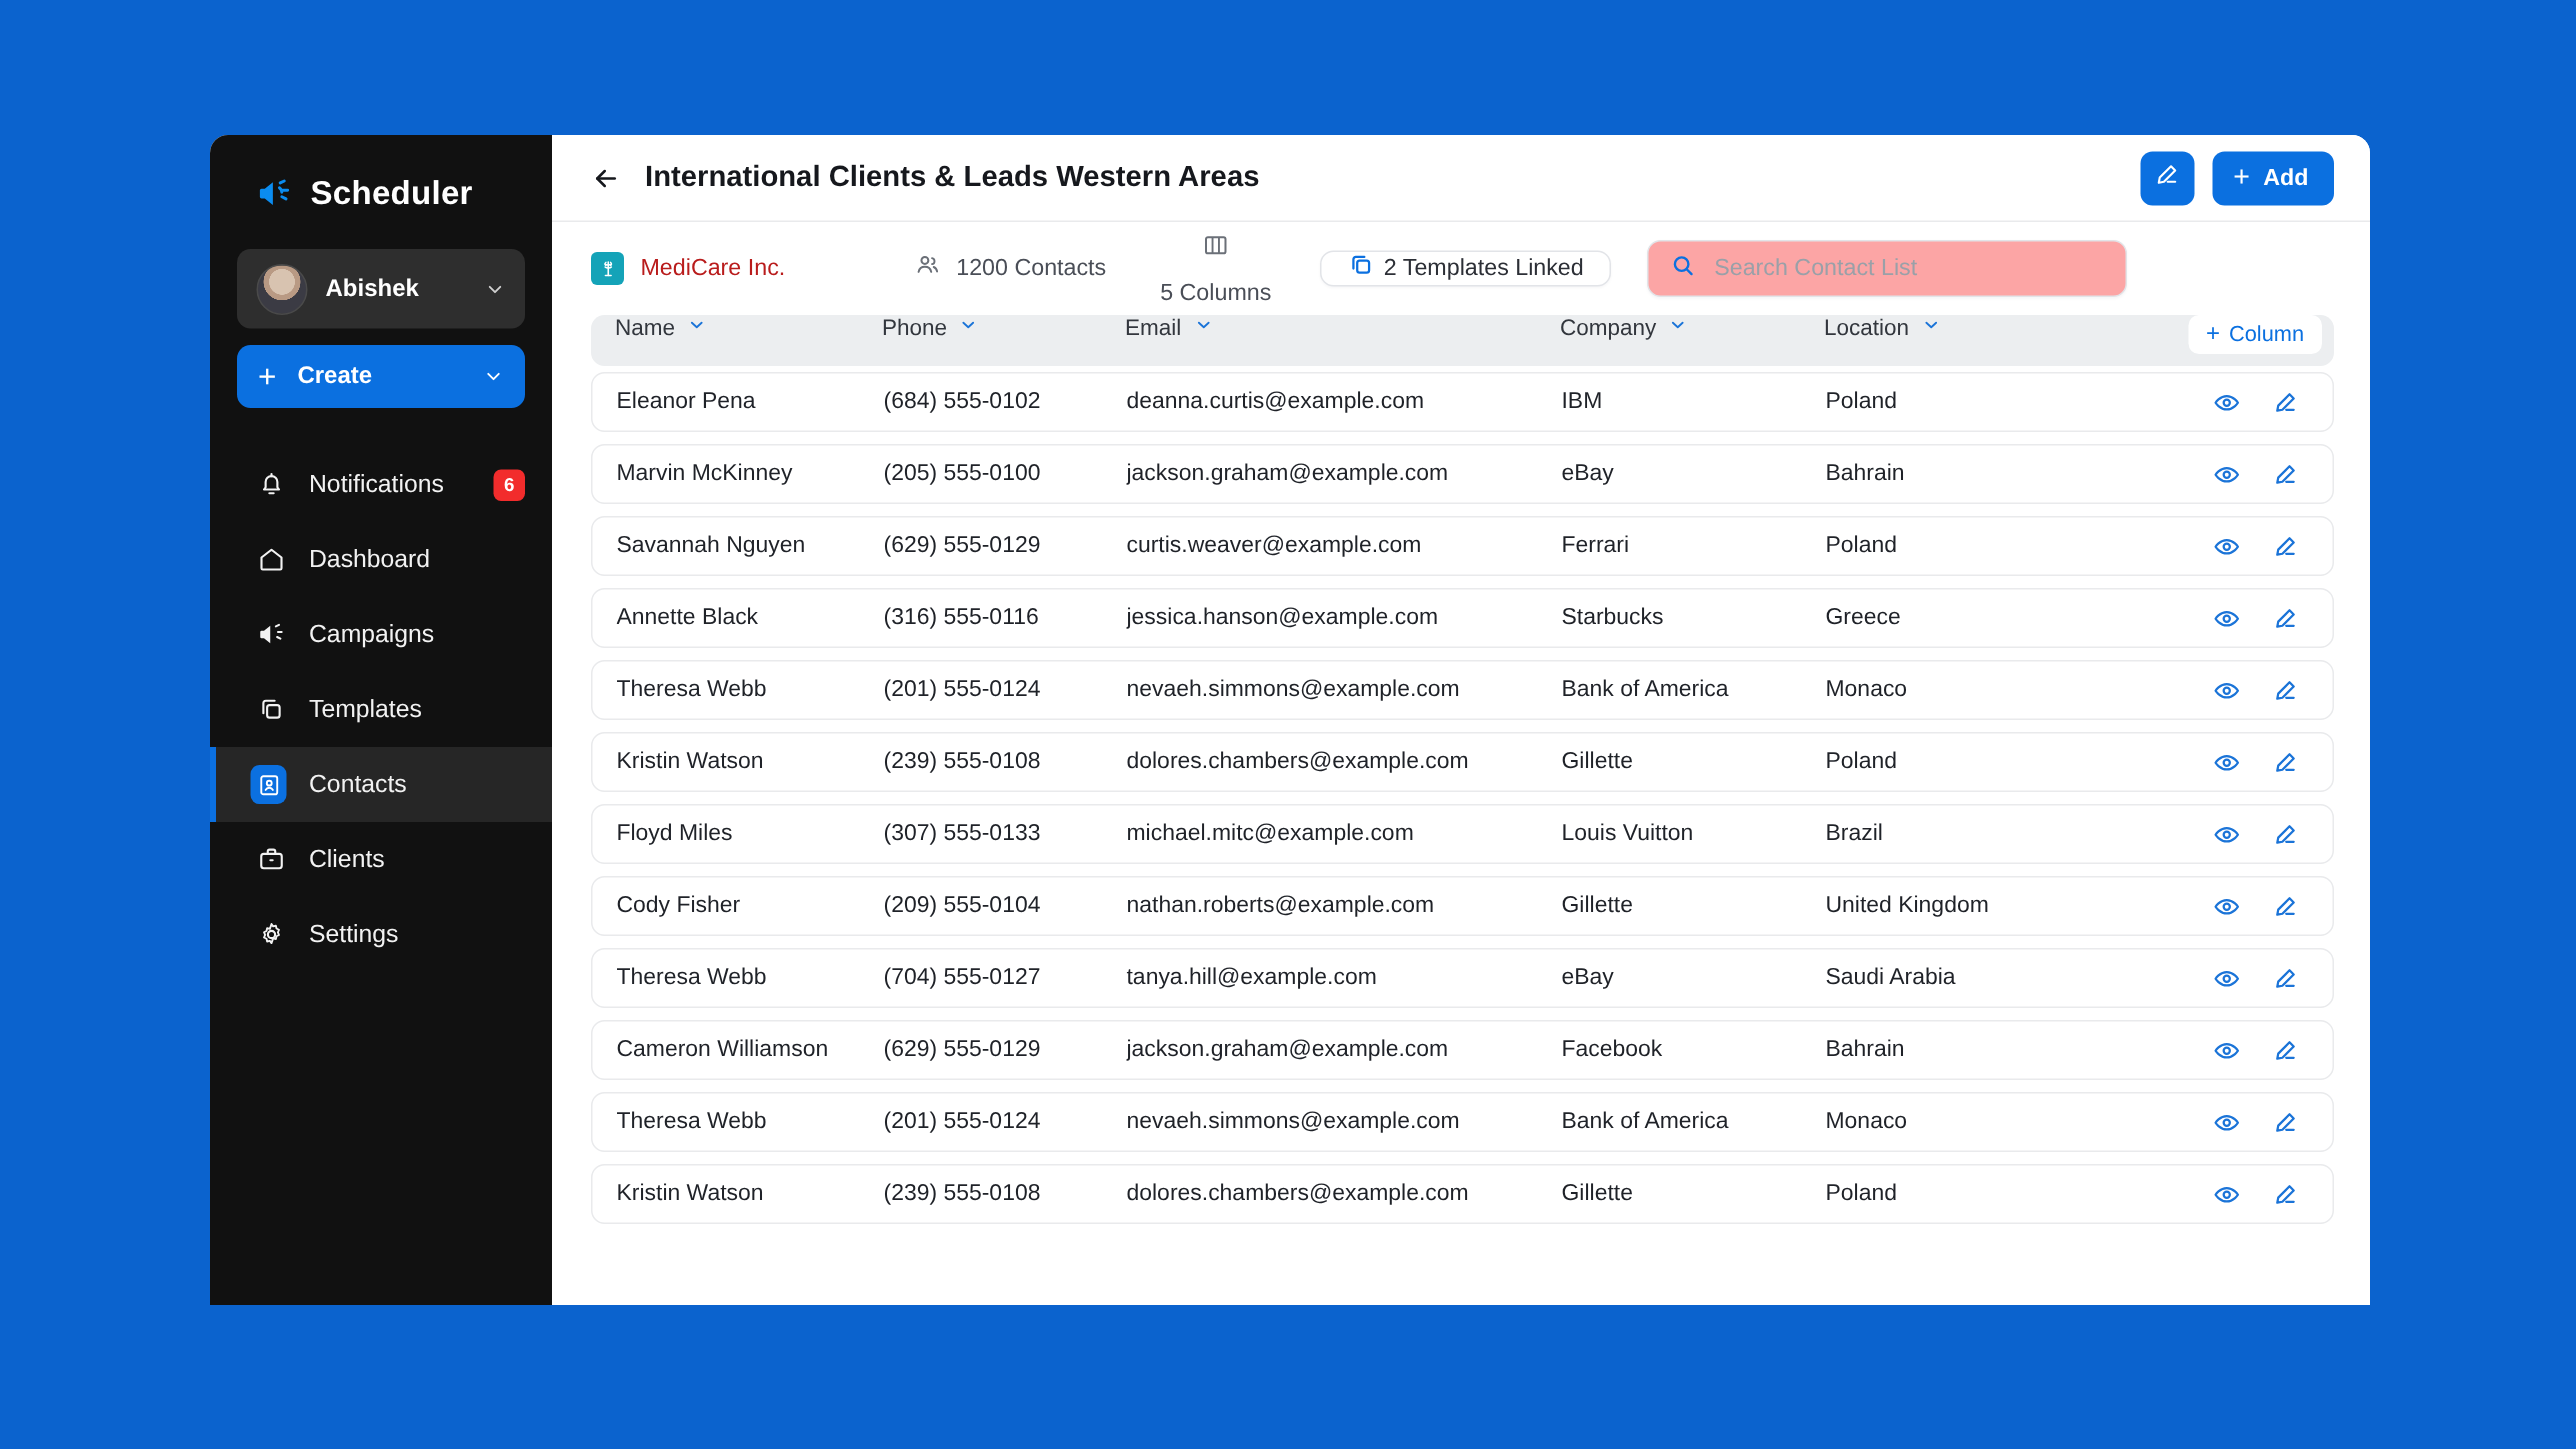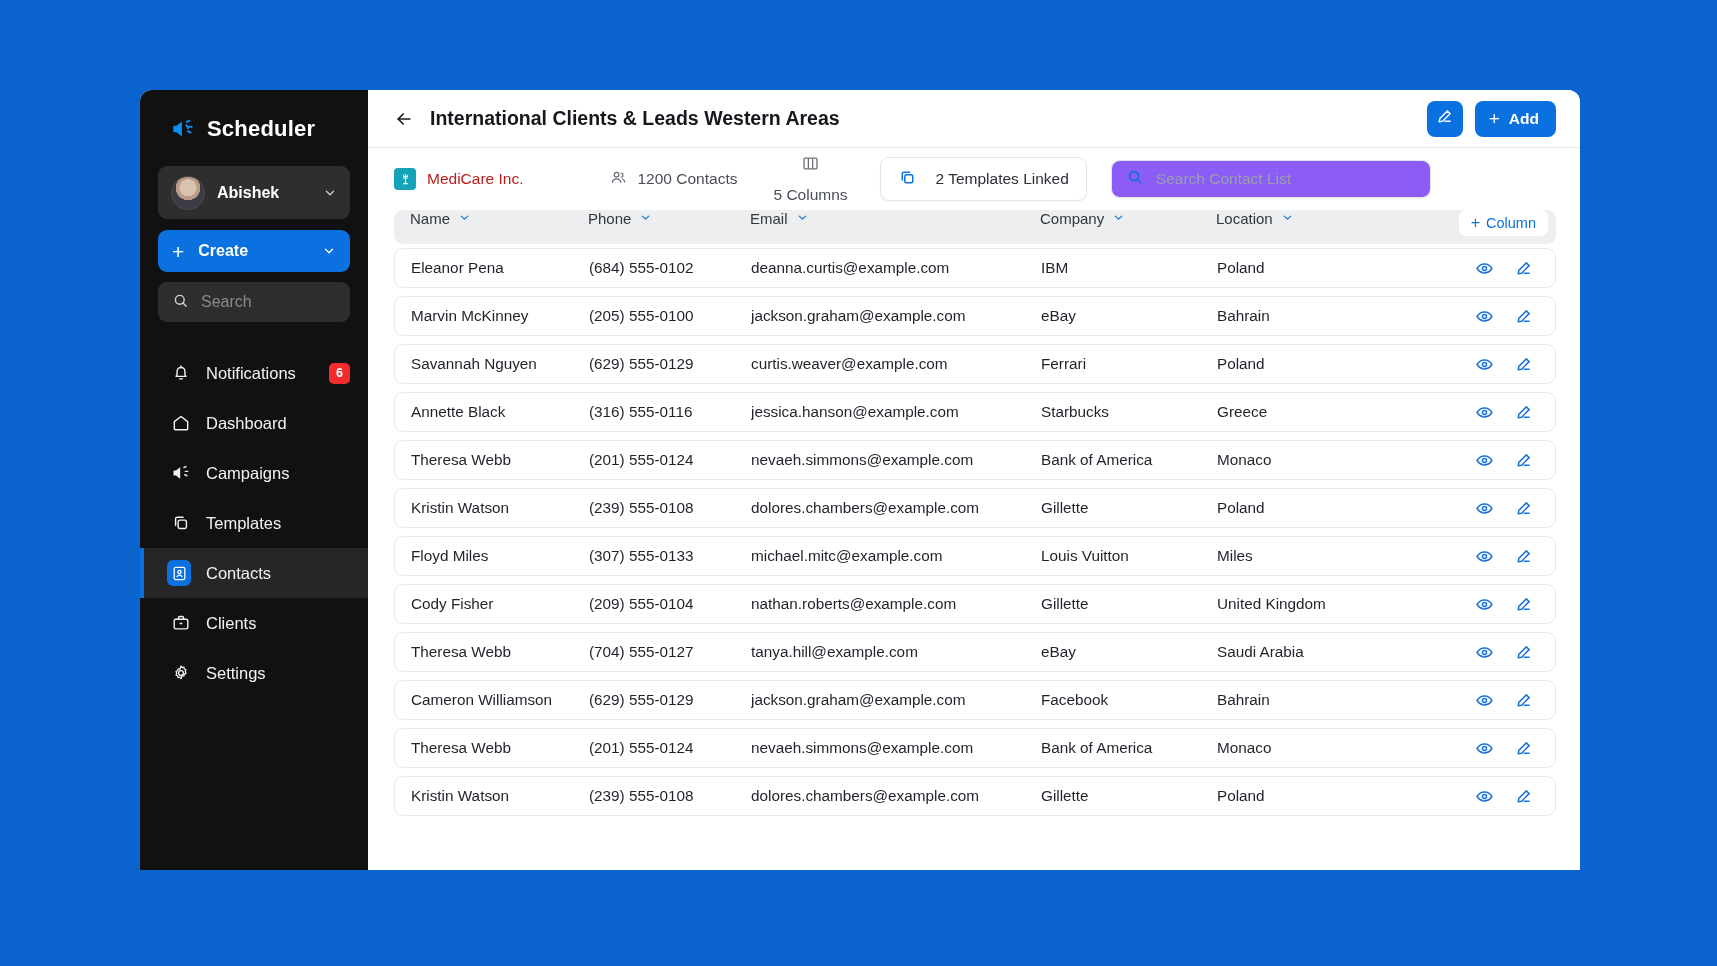--- a/index.html
+++ b/index.html
@@ -131,30 +131,30 @@
   .org-logo {
     width: 22px; height: 22px; border-radius: 4px; background: #14a3b8;
     display: flex; align-items: center; justify-content: center;
   }
   .org-name { font-size: 15.5px; color: #b91c1c; }
   .meta { display: flex; align-items: center; gap: 9px; margin-left: 86px; }
   .meta-2 { margin-left: 36px; flex-direction: column; }
   .meta-txt { font-size: 15.5px; color: #4a4e57; }
   .chip {
     margin-left: 32px;
-    height: 44px; border: 1px solid #e2e4e8; border-radius: 9px;
+    height: 24px; border: 1px solid #e2e4e8; border-radius: 9px;
     background: #fff;
-    display: flex; align-items: center; gap: 19px; padding: 0 17px;
+    display: flex; align-items: center; gap: 6px; padding: 0 17px;
     box-shadow: 0 1px 2px rgba(16,24,40,.04);
     cursor: pointer;
   }
   .chip-txt { font-size: 15.5px; color: #2c2f36; }
   .search-box {
     margin-left: 24px; flex: 1; max-width: 320px;
-    height: 38px; border: 1px solid #e2e4e8; border-radius: 9px; background: #8b5cf6;
+    height: 38px; border: 1px solid #e2e4e8; border-radius: 9px; background: #fca5a5;
     display: flex; align-items: center; gap: 12px; padding: 0 14px;
     box-shadow: 0 1px 2px rgba(16,24,40,.04);
   }
   .search-box input {
     border: 0; outline: 0; font-size: 15.5px; color: #2c2f36;
     font-family: "Liberation Sans", sans-serif; flex: 1; background: transparent;
   }
   .search-box input::placeholder { color: #9aa0a8; }
 
   
@@ -216,29 +216,20 @@
     <div class="create-btn">
       <span class="plus">+</span>
       <span class="create-label">Create</span>
       <span class="chev">
         <svg viewBox="0 0 24 24" width="14" height="14" fill="none">
             <path d="M6 9l6 6 6-6" stroke="#ffffff" stroke-width="2.2" stroke-linecap="round" stroke-linejoin="round"></path>
           </svg>
       </span>
     </div>
 
-    <div class="side-search">
-      <span>
-        <svg viewBox="0 0 24 24" width="17" height="17" fill="none">
-            <circle cx="11" cy="11" r="6.2" stroke="#cfcfcf" stroke-width="2"></circle>
-            <path d="M15.6 15.6L20 20" stroke="#cfcfcf" stroke-width="2" stroke-linecap="round"></path>
-          </svg>
-      </span>
-      <span class="ph">Search</span>
-    </div>
 
     <nav class="nav">
 
       <div class="nav-item">
         <span class="nav-ic">
           <svg viewBox="0 0 24 24" width="20" height="20" fill="none">
               <path d="M18 16H6l1.3-1.8V10a4.7 4.7 0 0 1 9.4 0v4.2L18 16z" stroke="#f2f2f2" stroke-width="1.7" stroke-linejoin="round"></path>
               <path d="M10.3 19h3.4" stroke="#f2f2f2" stroke-width="1.7" stroke-linecap="round"></path>
               <path d="M12 5.3V3.6" stroke="#f2f2f2" stroke-width="1.7" stroke-linecap="round"></path>
             </svg>
@@ -568,21 +559,21 @@
                   <path d="M12.8 17.9h6.3" stroke="#1b74d8" stroke-width="1.9" stroke-linecap="round"></path>
                 </svg>
               </span>
             </div>
           </div>
           <div class="row">
             <div class="cell col-name">Floyd Miles</div>
             <div class="cell col-phone">(307) 555-0133</div>
             <div class="cell col-email">michael.mitc@example.com</div>
             <div class="cell col-company">Louis Vuitton</div>
-            <div class="cell col-location">Miles</div>
+            <div class="cell col-location">Brazil</div>
             <div class="col-actions actions">
               <span class="act">
                 <svg viewBox="0 0 24 24" width="19" height="19" fill="none">
                   <path d="M2.6 12S6 6.4 12 6.4 21.4 12 21.4 12 18 17.6 12 17.6 2.6 12 2.6 12z" stroke="#1b74d8" stroke-width="1.9" stroke-linejoin="round"></path>
                   <circle cx="12" cy="12" r="2.6" stroke="#1b74d8" stroke-width="1.9"></circle>
                 </svg>
               </span>
               <span class="act">
                 <svg viewBox="0 0 24 24" width="19" height="19" fill="none">
                   <path d="M15.6 4.9l3.5 3.5L9.6 17.9l-4.3.8.8-4.3 9.5-9.5z" stroke="#1b74d8" stroke-width="1.9" stroke-linejoin="round"></path>

